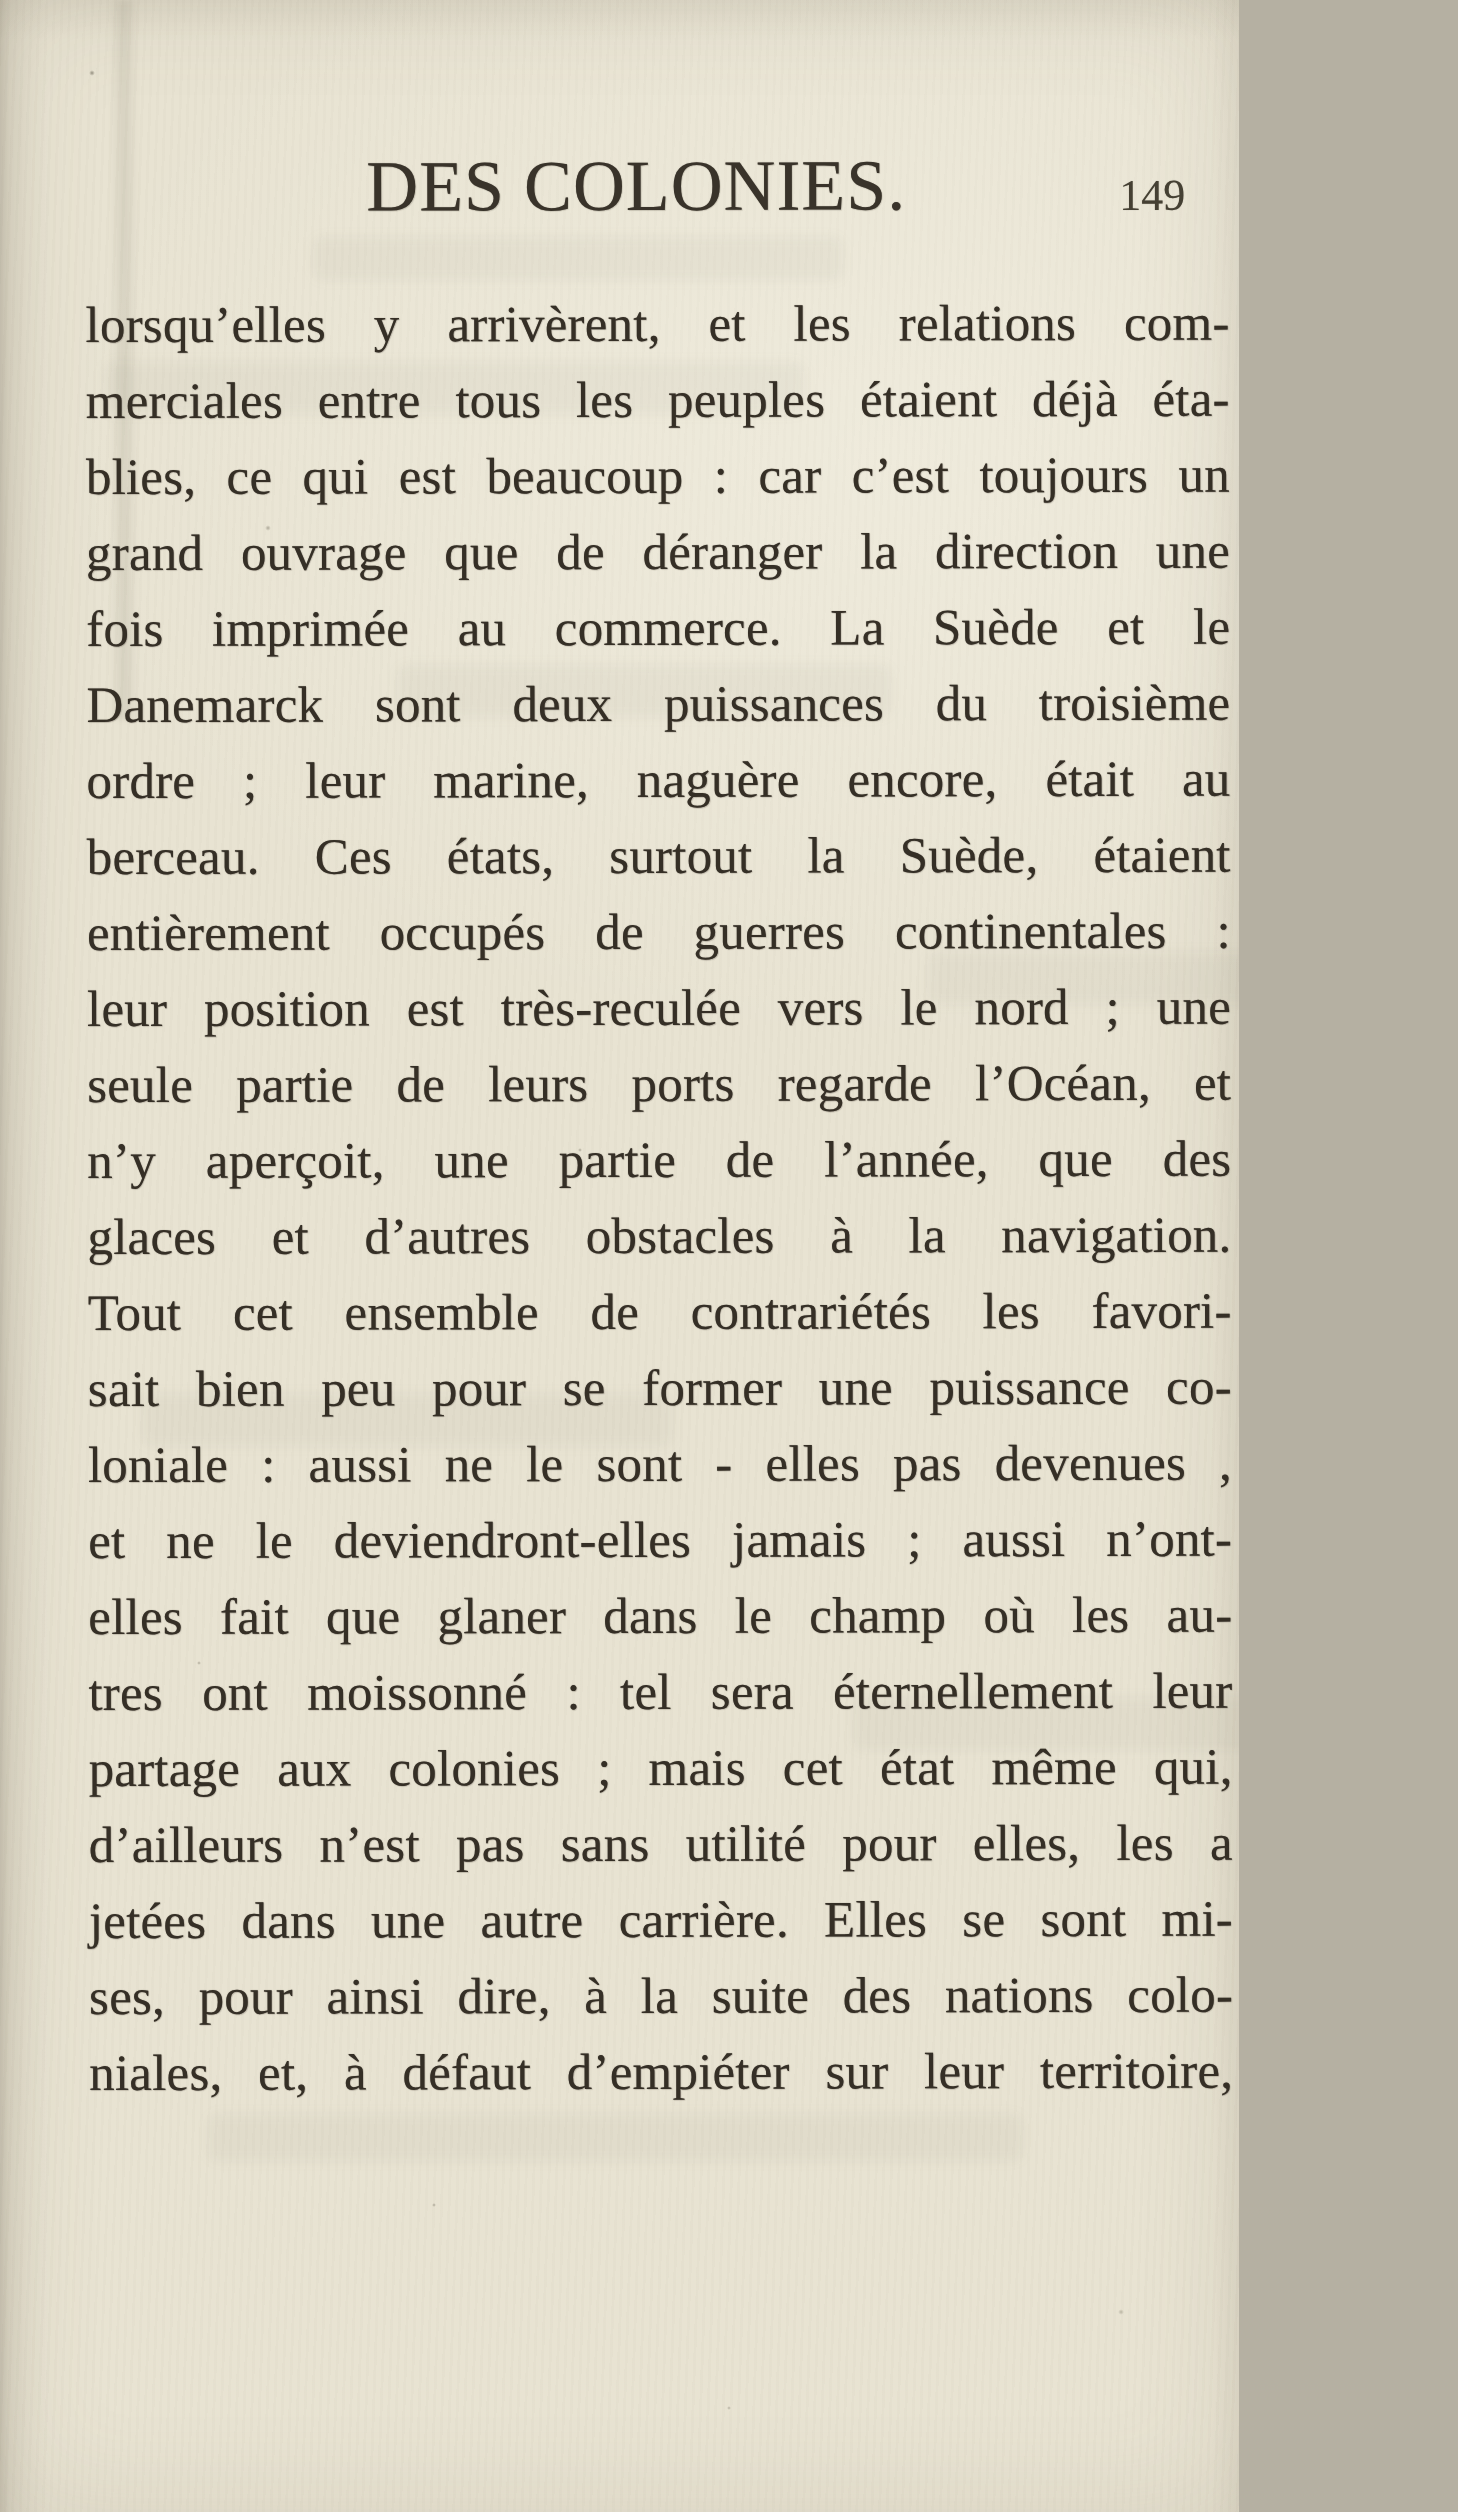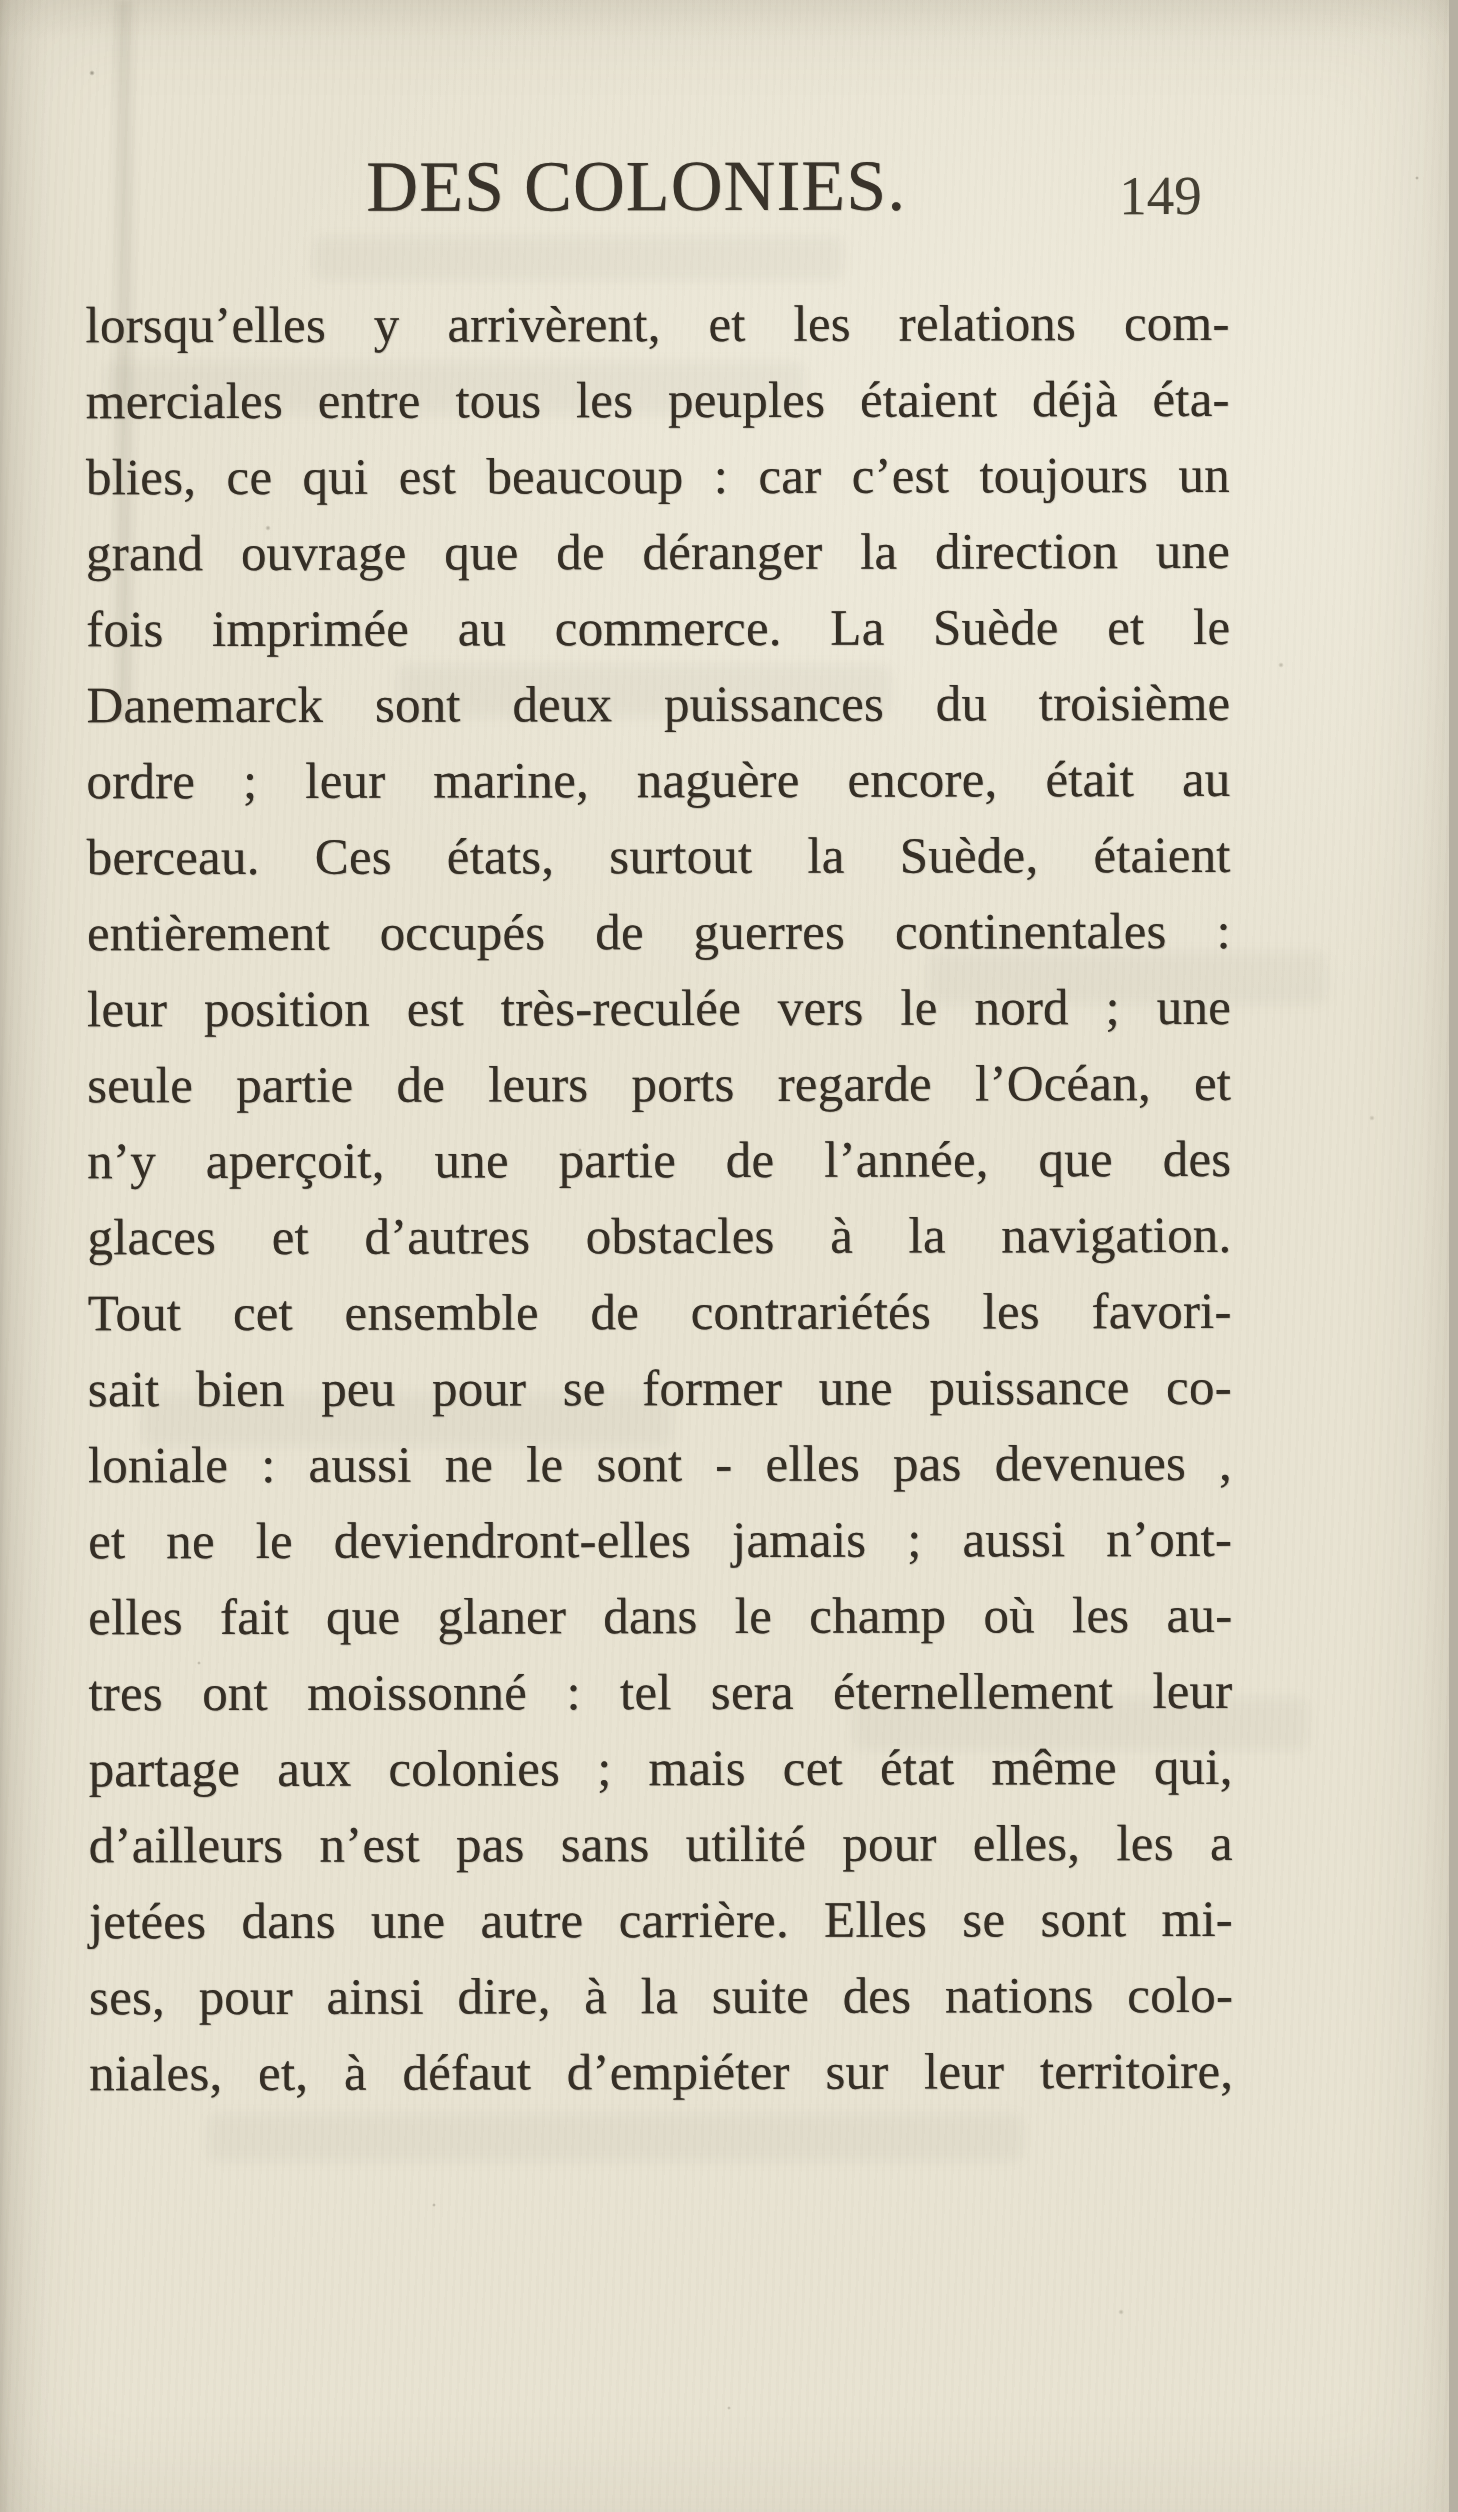--- a/index.html
+++ b/index.html
@@ -2,21 +2,21 @@
 <html style="font-size:15px"><head>
 <meta charset="utf-8">
 <style>
   html, body {
     margin: 0;
     padding: 0;
     background: #b5b0a2;
   }
   .page {
     position: relative;
-    width: 1449px;
+    width: 1239px;
     height: 2512px;
     overflow: hidden;
     background:
       radial-gradient(ellipse 1231px 853px at 72% 18%, rgba(255,253,244,0.30), transparent 70%),
       linear-gradient(90deg, rgba(94,88,70,0.22) 0px, rgba(94,88,70,0.10) 9.5px, rgba(94,88,70,0.04) 26.5px, transparent 49px),
       linear-gradient(180deg, rgba(94,88,70,0.07) 0px, transparent 40px),
       linear-gradient(270deg, rgba(94,88,70,0.06) 0px, transparent 28px),
       repeating-linear-gradient(92deg, rgba(120,112,92,0.028) 0 2.8px, rgba(0,0,0,0) 2.8px 7.6px),
       #e8e3d2;
     box-shadow: inset 0 0 104px rgba(110,100,75,0.14);
@@ -55,21 +55,21 @@
     left: 368px; top: 150px;
     font-size: 72px; line-height: 72px;
     letter-spacing: 0.9px;
     color: #39332a;
     text-shadow: 0 0 0.9px rgba(58,52,41,0.55), 0.9px 0.9px 0.9px rgba(58,52,41,0.15);
     white-space: nowrap;
   }
   .folio {
     position: absolute;
     left: 1121px; top: 169px;
-    font-size: 55px; line-height: 55px;
+    font-size: 44px; line-height: 55px;
     color: #454033;
     font-variant-numeric: oldstyle-nums;
     font-feature-settings: "onum" 1;
     text-shadow: 0 0 0.9px rgba(58,52,41,0.4);
   }
   .text-block {
     position: absolute;
     left: 87px; top: 286px;
     width: 1144px;
     font-size: 51px;

